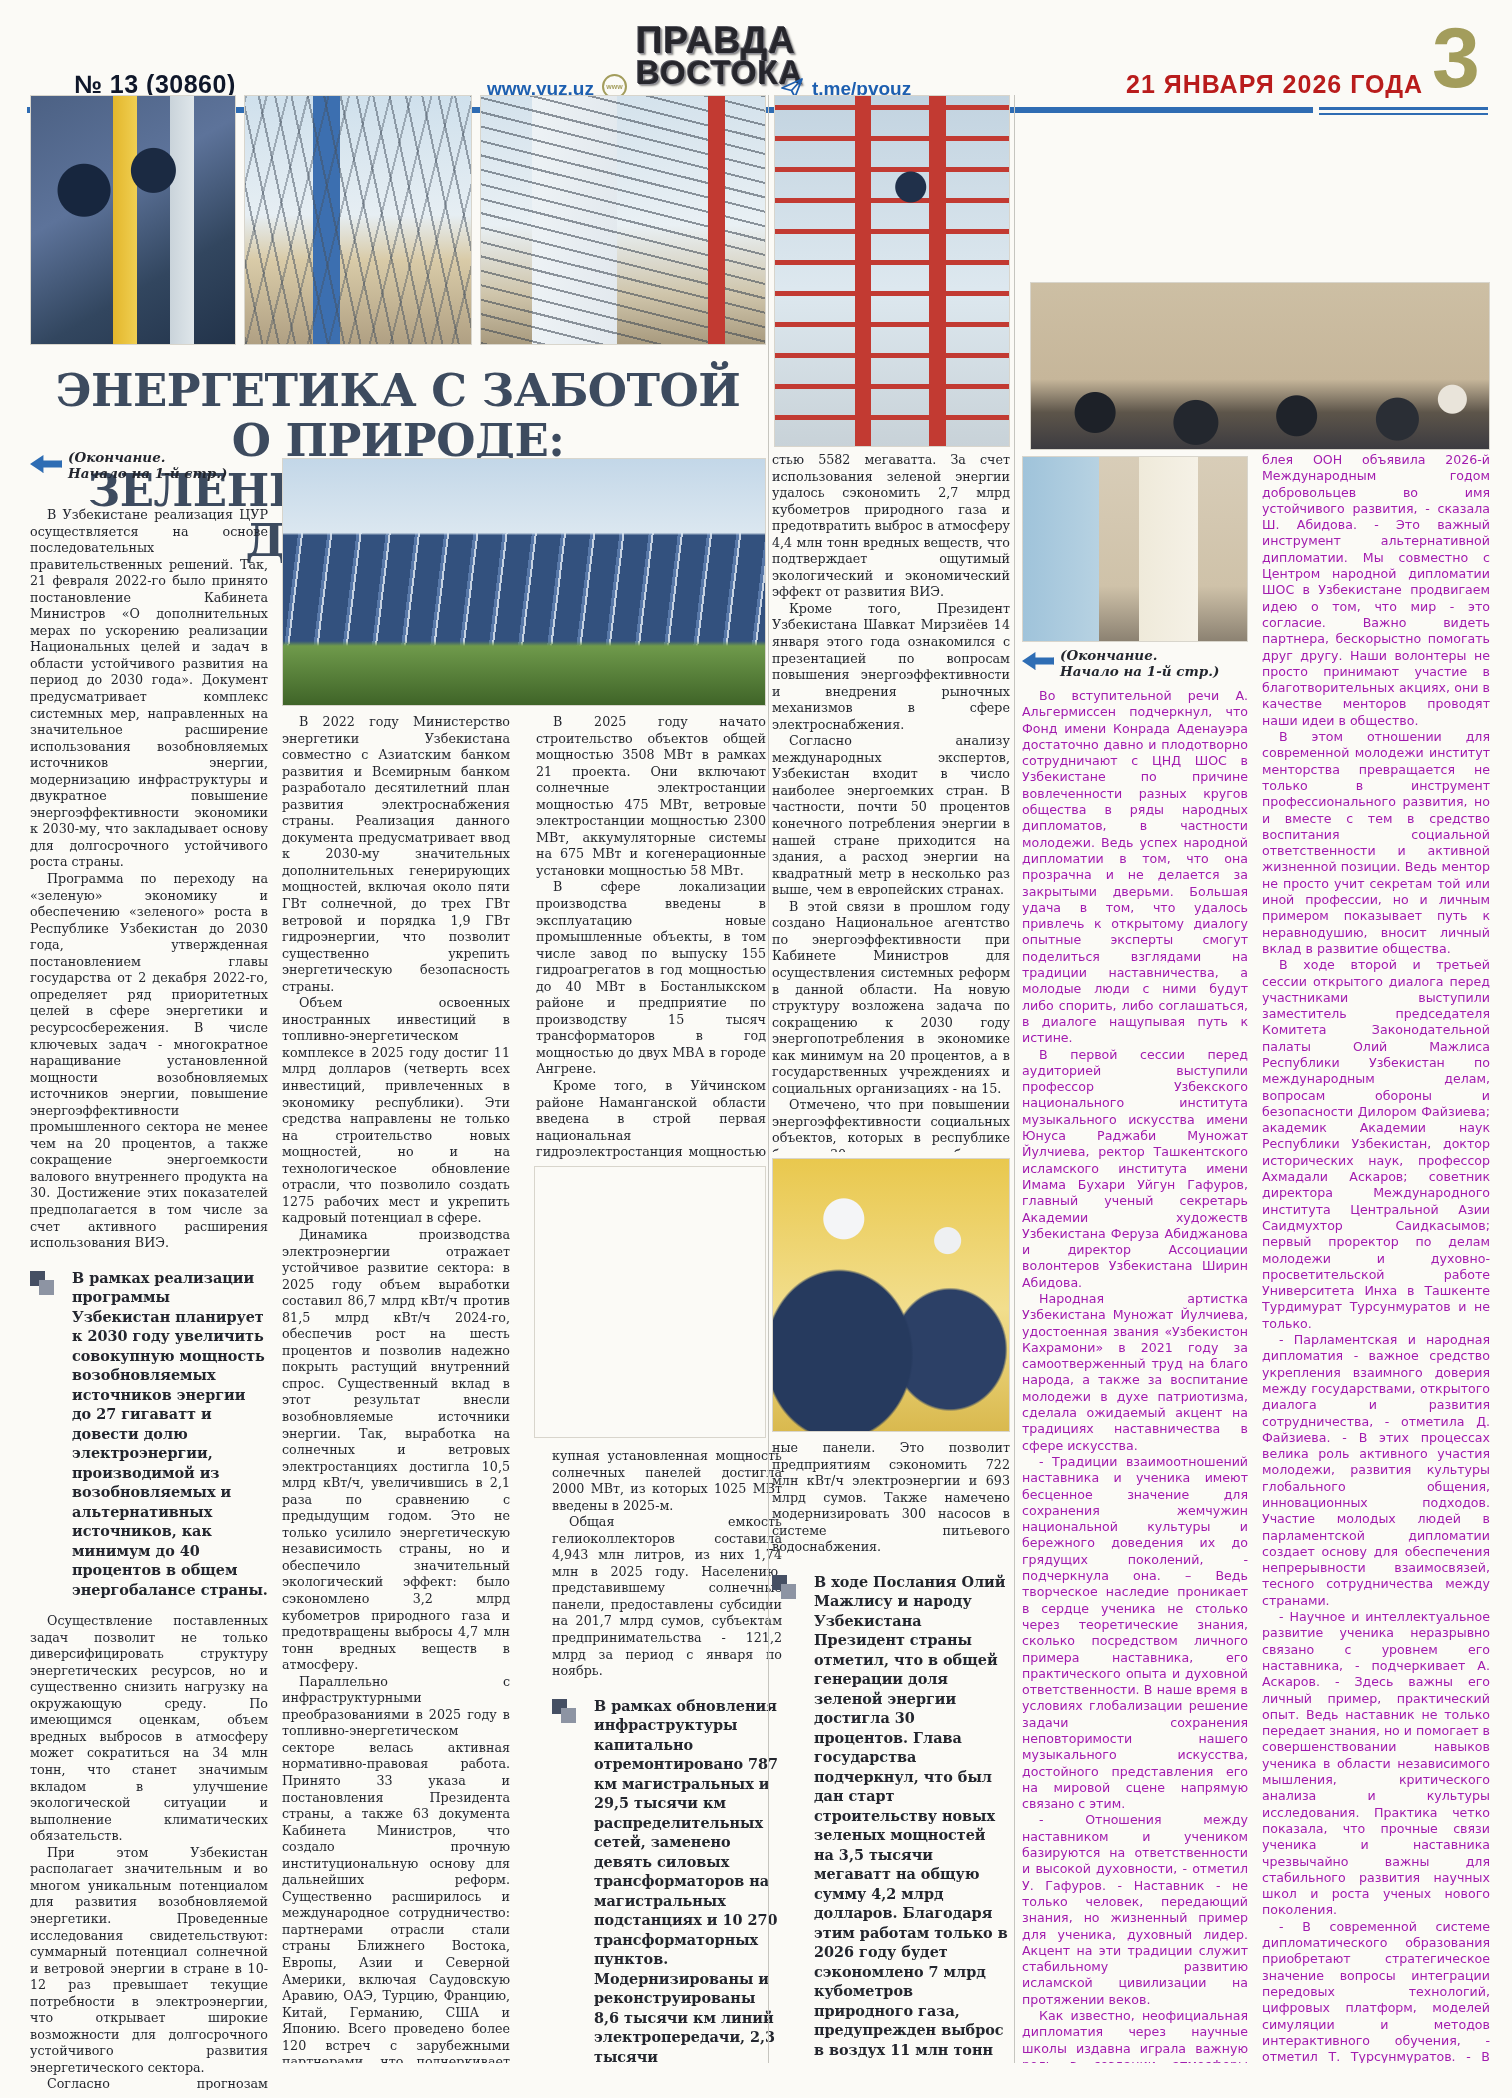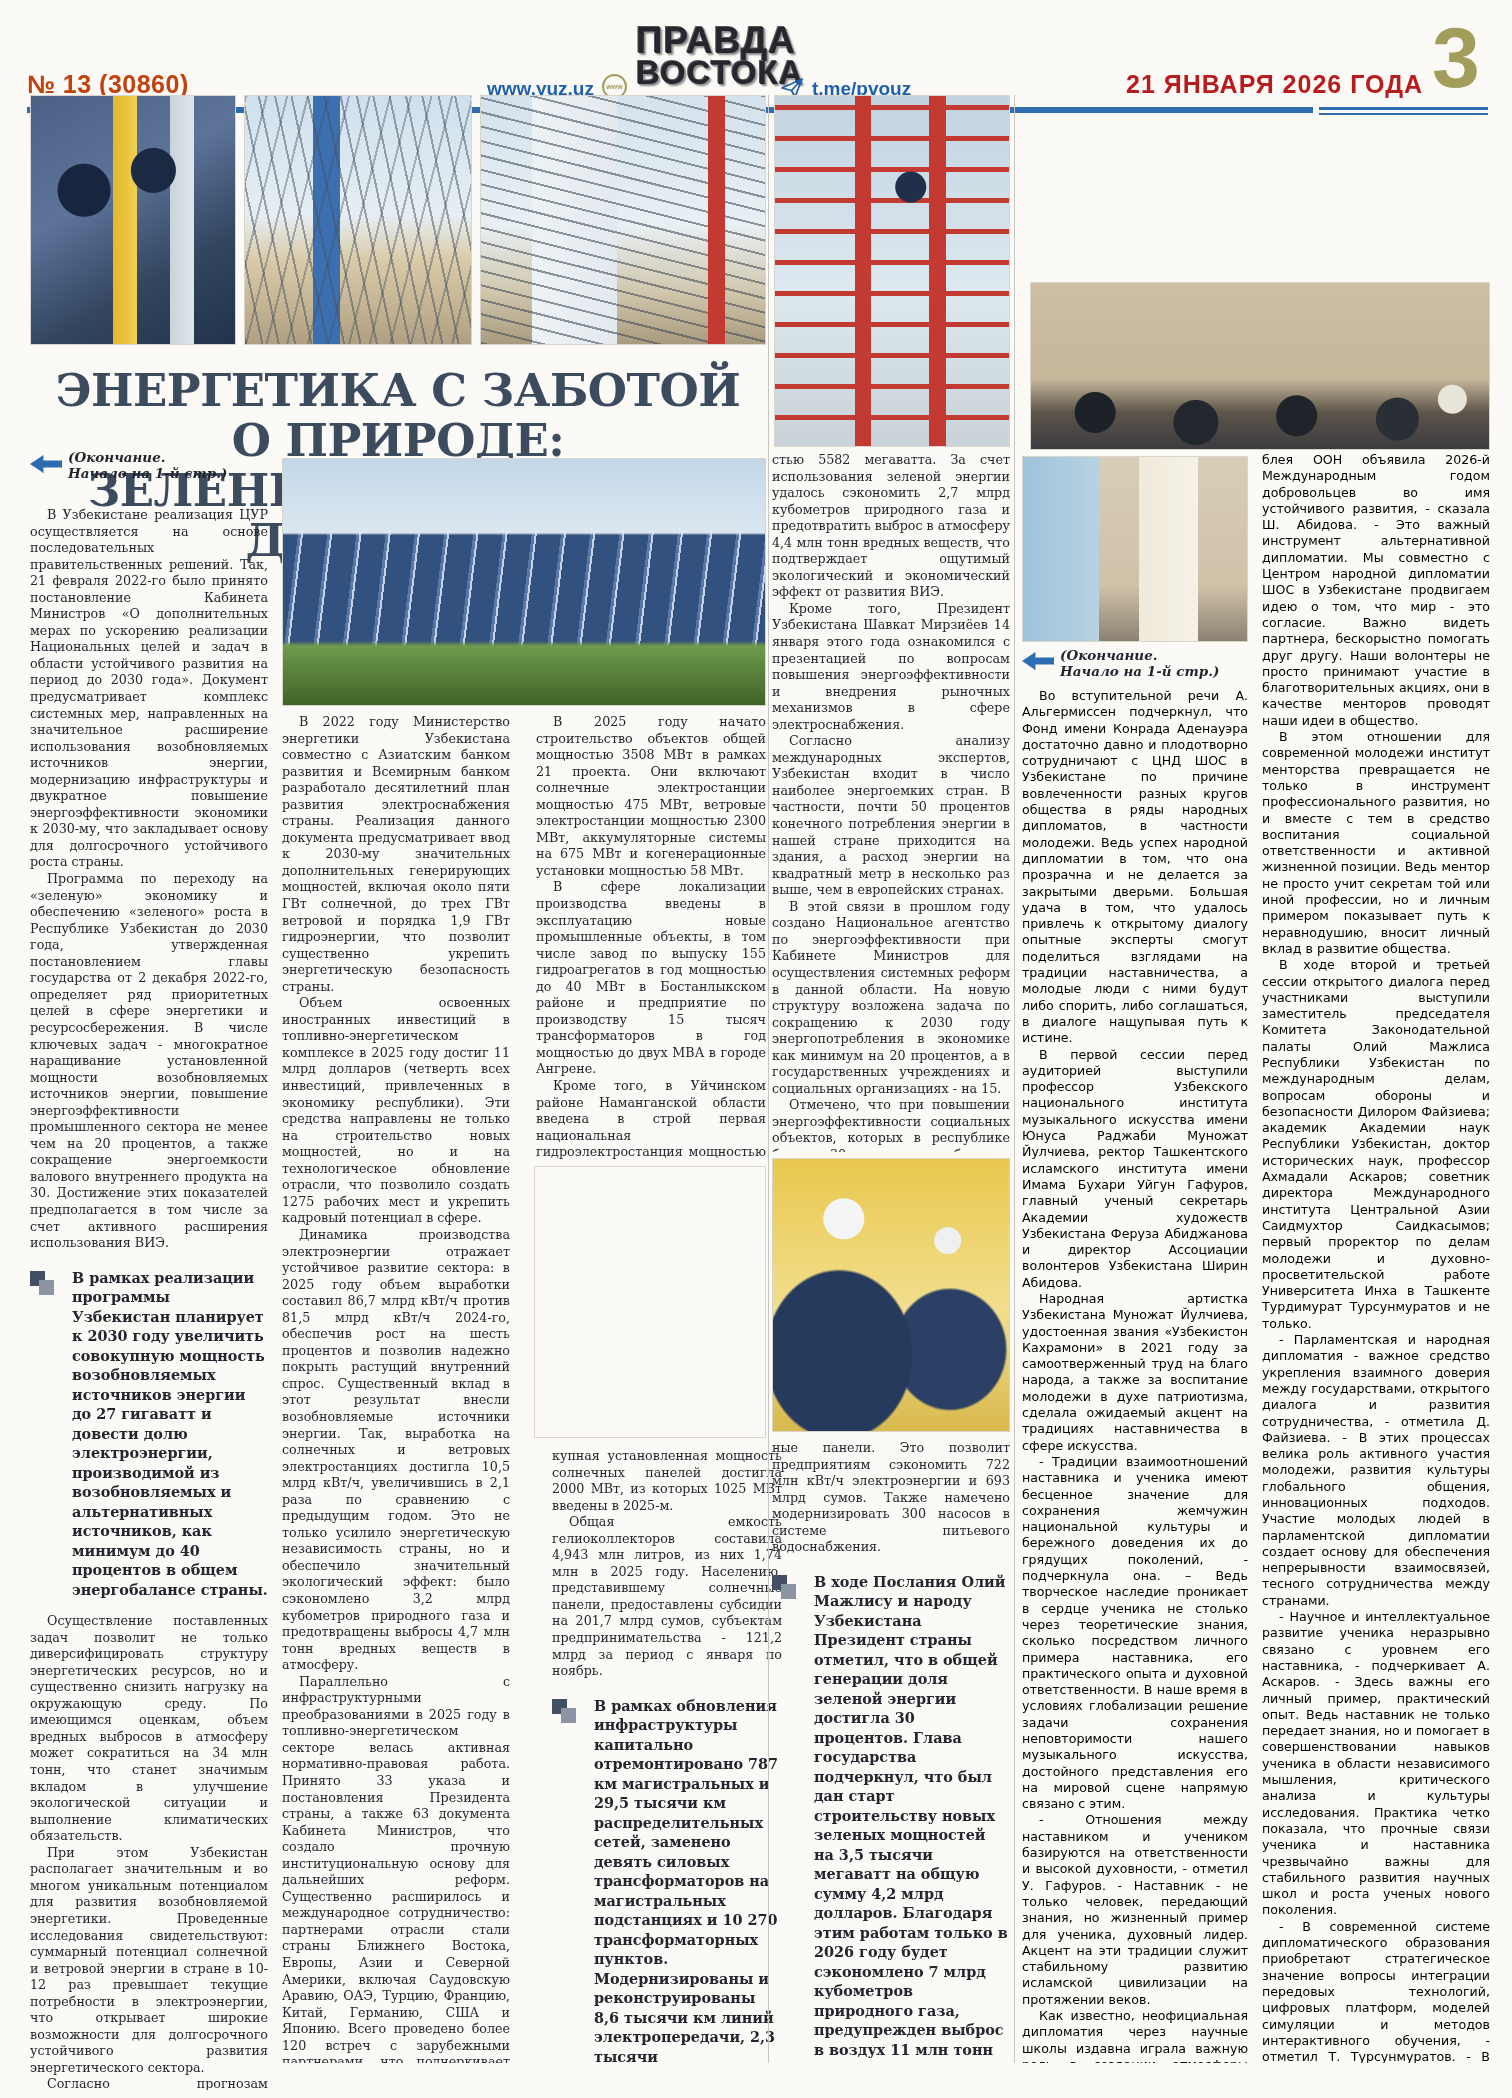--- a/index.html
+++ b/index.html
@@ -1,20 +1,20 @@
 <!DOCTYPE html>
 <html><head>
 <meta charset="utf-8">
 <style>
   html,body{margin:0;padding:0;background:#dddcd6;}
   .page{position:relative;width:1512px;height:2098px;background:#fbfaf6;overflow:hidden;
         font-family:"DejaVu Serif",serif;color:#23262e;}
   .abs{position:absolute;}
   
-  .issue{font-family:"Liberation Sans",sans-serif;font-weight:bold;font-size:25px;color:#c2410c;letter-spacing:.5px;}
+  .issue{font-family:"Liberation Sans",sans-serif;font-weight:bold;font-size:25px;color:#0f172a;letter-spacing:.5px;margin-left:47px;}
   .hdr-link{font-family:"Liberation Sans",sans-serif;font-weight:bold;font-size:19px;color:#1d5fb0;}
   .hdr-date{font-family:"Liberation Sans",sans-serif;font-weight:bold;font-size:25px;color:#b91c1c;letter-spacing:1px;}
   .pageno{font-family:"Liberation Sans",sans-serif;font-weight:bold;font-size:86px;line-height:86px;color:#a39d5c;}
   .brand{font-family:"Liberation Sans",sans-serif;font-weight:900;text-align:center;line-height:.92;
          color:#26262c;text-shadow:1px 1px 0 #8f8f96,-1px -1px 0 #56565e,2px 2px 2px rgba(0,0,0,.45);
          letter-spacing:1px;}
   .brand .b1{font-size:37px;display:block;}
   .brand .b2{font-size:33px;display:block;}
   .globe{width:25px;height:25px;border:2px solid #a39d5c;border-radius:50%;display:flex;
          align-items:center;justify-content:center;font-family:"Liberation Sans",sans-serif;
@@ -24,21 +24,21 @@
   .headline{color:#3d4b5f;font-weight:bold;text-align:center;}
   .h-main{font-size:45px;line-height:50px;letter-spacing:-.5px;}
   .h-right{font-size:39px;line-height:38px;letter-spacing:-.5px;}
   
   .cont-arrow{background:#2e6db4;clip-path:polygon(0 50%,42% 0,42% 30%,100% 30%,100% 70%,42% 70%,42% 100%);
               box-shadow:2px 2px 2px rgba(0,0,0,.35);}
   .cont-txt{font-style:italic;font-weight:bold;font-size:13.5px;line-height:15.5px;}
   
   .col{position:absolute;overflow:hidden;text-align:justify;}
   .serifcol{font-size:12.7px;line-height:16.55px;}
-  .sanscol{font-family:"DejaVu Sans","Liberation Sans",sans-serif;font-size:12.6px;line-height:16.3px;color:#000000;}
+  .sanscol{font-family:"DejaVu Sans","Liberation Sans",sans-serif;font-size:12.6px;line-height:16.3px;color:#a21caf;}
   .col p{margin:0;}
   .para{text-indent:17px;}
   .pc{text-indent:0;}
   .callout{position:relative;margin:16px 0 14px 0;padding-left:42px;font-weight:bold;
            font-size:14.4px;line-height:19.5px;text-align:left;text-indent:0;}
   .co-icn{position:absolute;left:0;top:3px;width:30px;height:30px;display:block;}
   .co-icn .sq1{position:absolute;left:0;top:0;width:15px;height:15px;background:#454f63;display:block;}
   .co-icn .sq2{position:absolute;left:9px;top:9px;width:15px;height:15px;background:#8d94a3;display:block;}
   
   .photo{position:absolute;border:1px solid #d8d5cc;box-sizing:border-box;}

